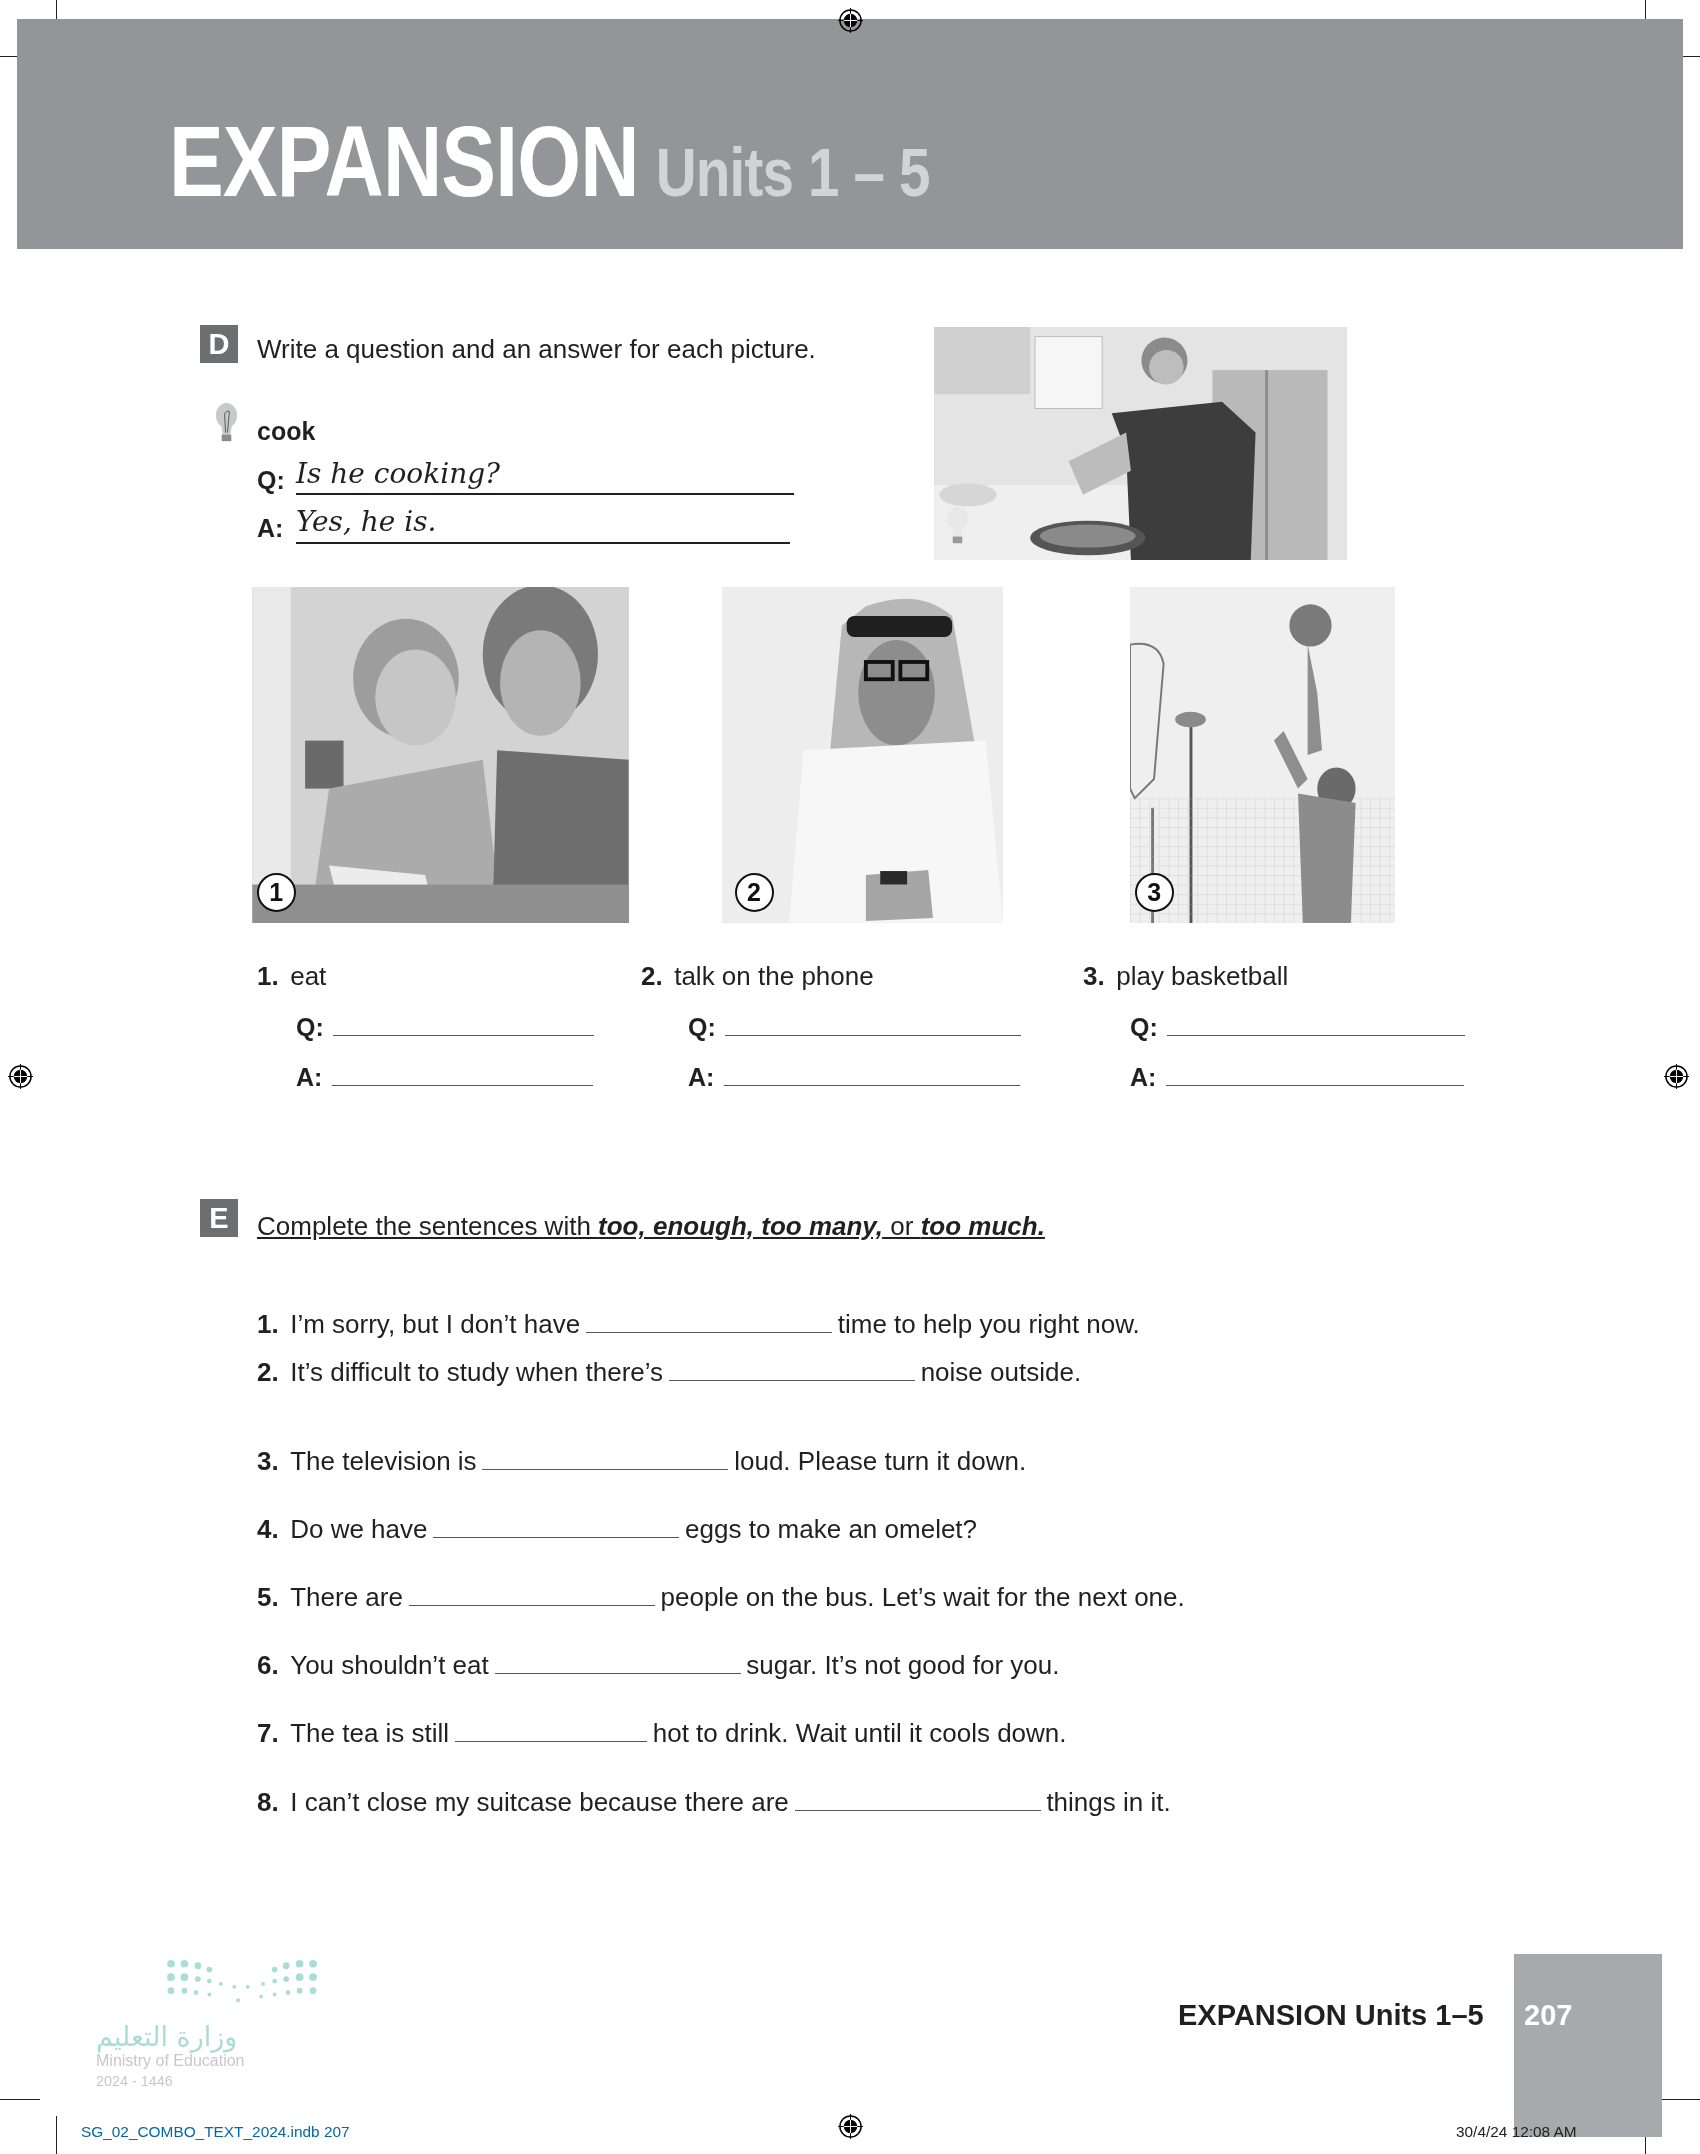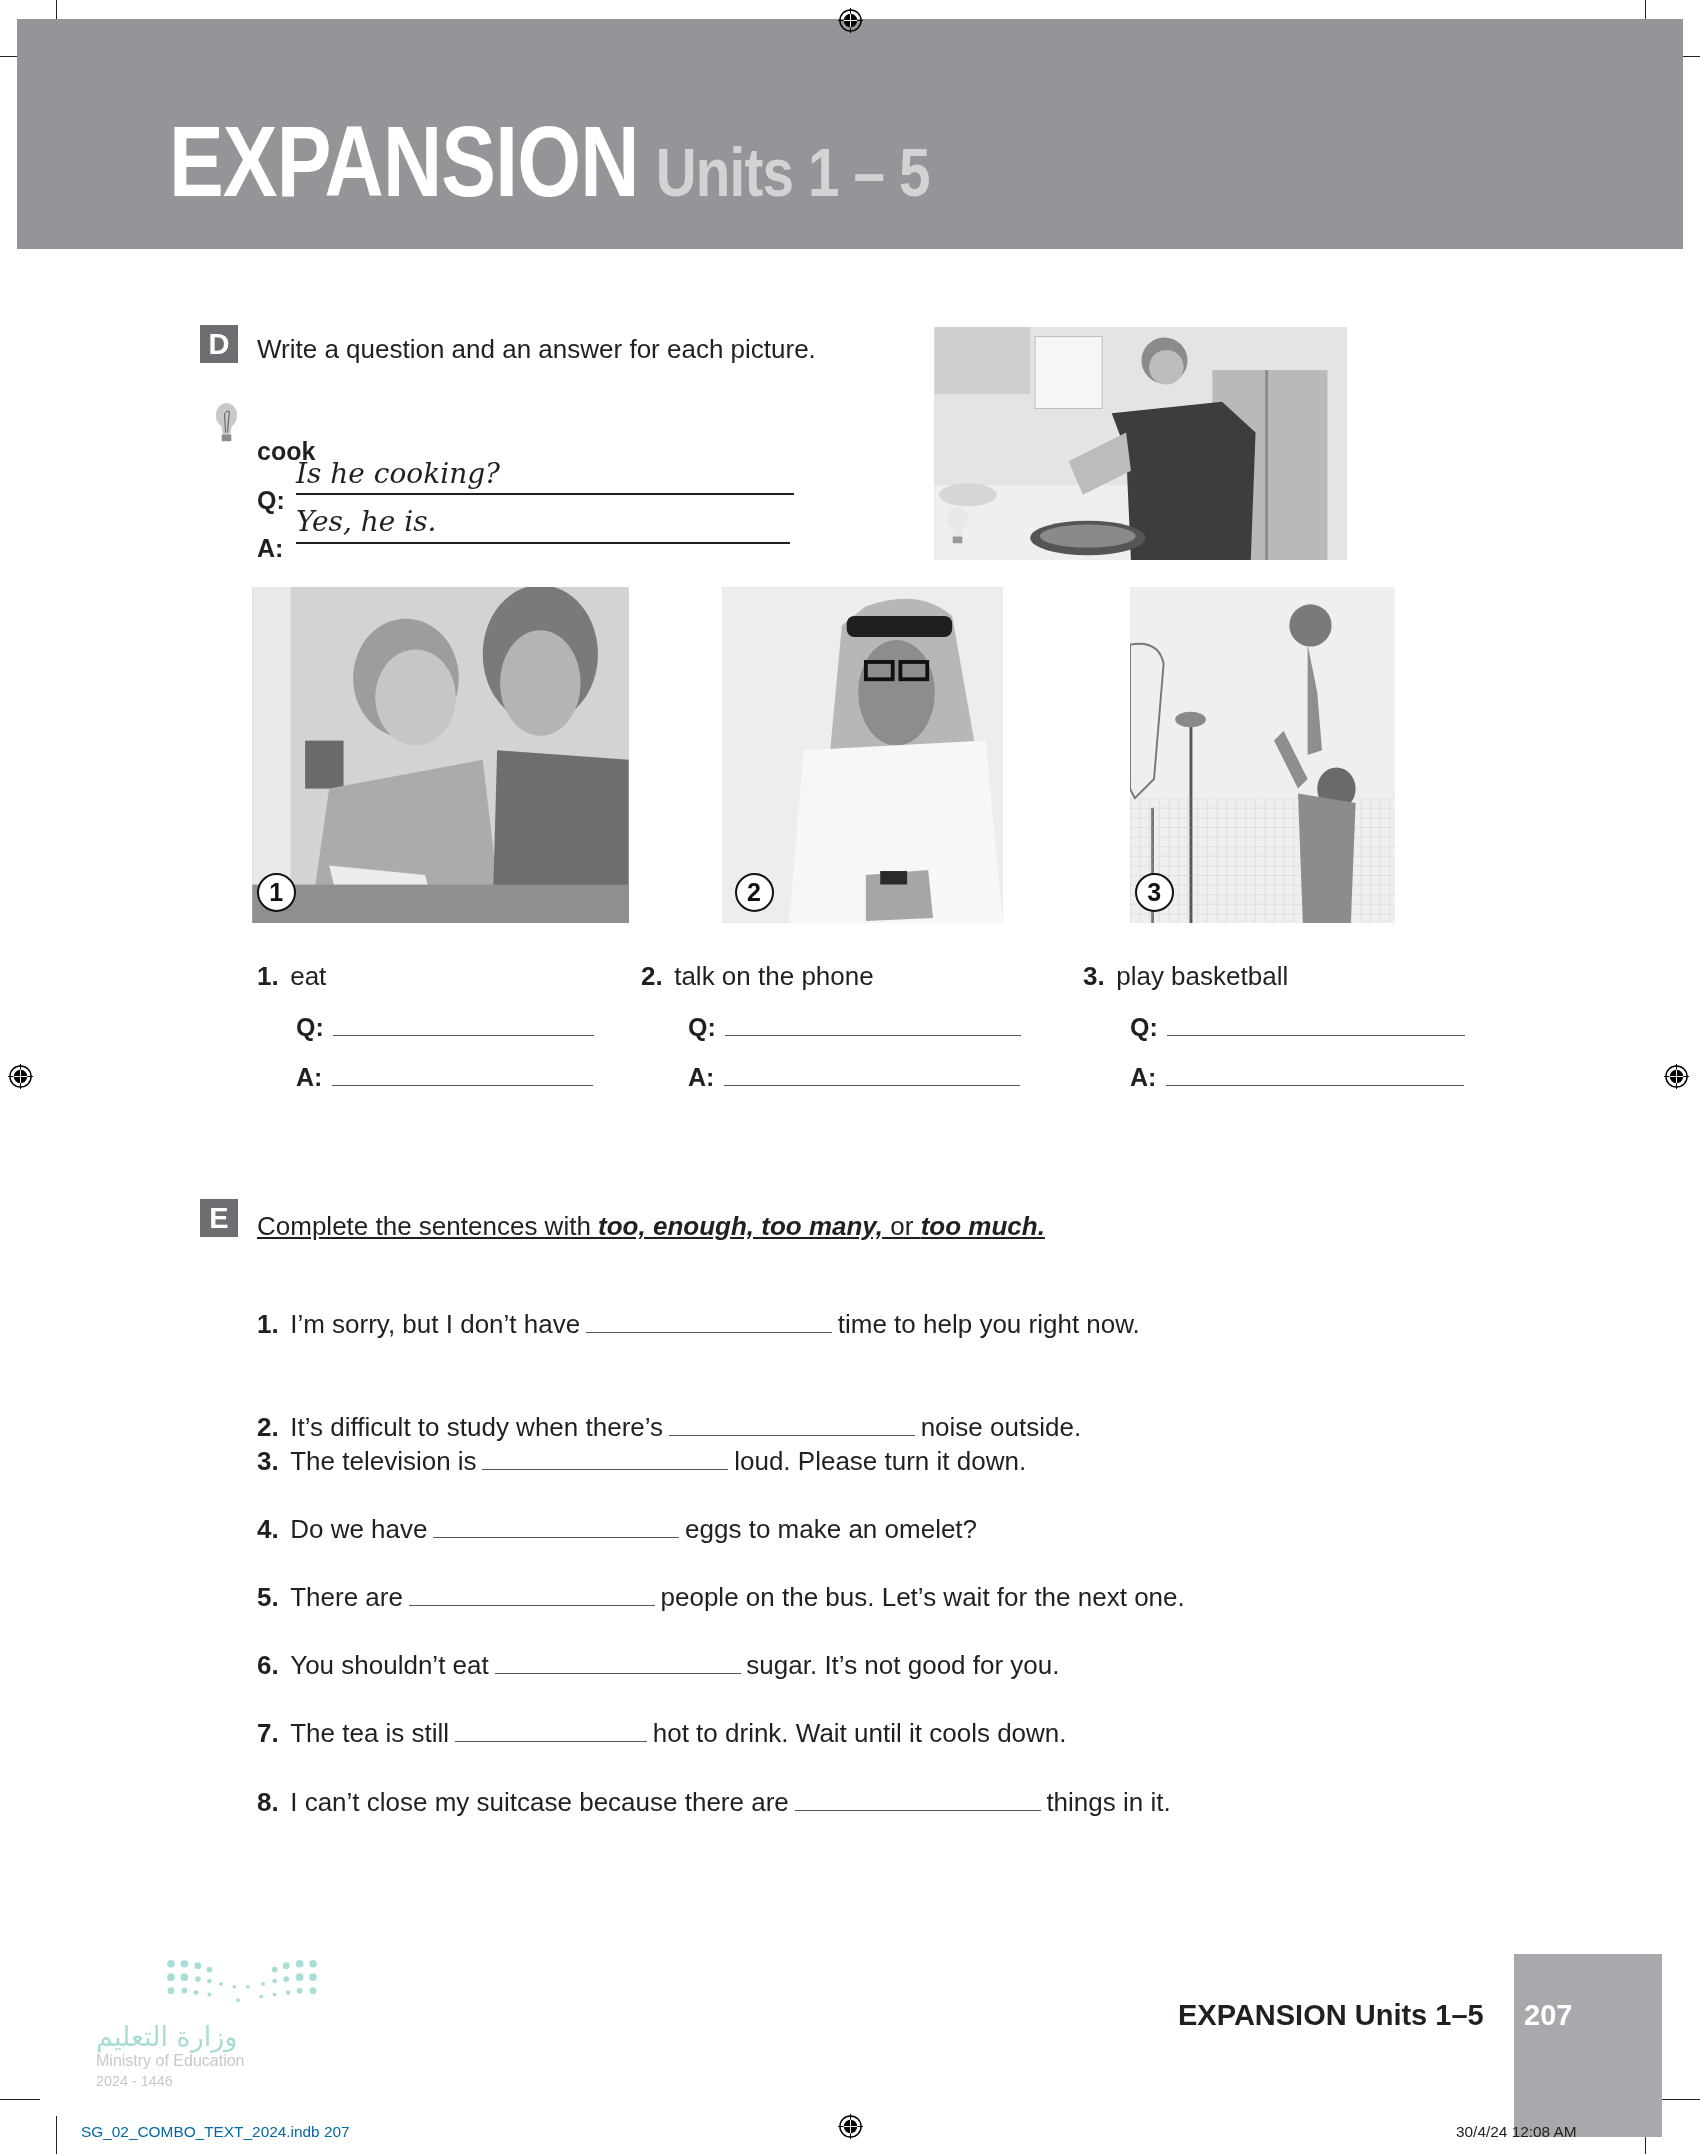--- a/index.html
+++ b/index.html
@@ -35,21 +35,21 @@
   
   .badge {
     position: absolute; width: 38px; height: 38px; background: #6d6e71;
     color: #fff; font-weight: bold; font-size: 29px; line-height: 38px; text-align: center;
   }
   .instr { position: absolute; font-size: 26px; color: #231f20; white-space: nowrap; }
   .instr b { font-style: italic; font-weight: bold; }
 
   .bulb { position: absolute; }
 
-  .label-bold { position: absolute; font-weight: bold; font-size: 25px; white-space: nowrap; margin-top: 20px; }
+  .label-bold { position: absolute; font-weight: bold; font-size: 25px; white-space: nowrap; }
   .script {
     font-family: "DejaVu Serif", serif; font-style: italic; font-size: 28px;
     position: absolute; white-space: nowrap;
   }
   .uline { position: absolute; height: 1.9px; background: #231f20; }
 
   .photo { position: absolute; overflow: hidden; background: #d8d8d8; }
   .num-circle {
     position: absolute; width: 35px; height: 35px; border-radius: 50%;
     background: #fff; border: 2.9px solid #111; font-weight: bold; font-size: 25px;
@@ -233,21 +233,21 @@
 <div class="blank-row" style="left:688px;top:1063px;"><span>A:</span><span class="line" style="width:296px;"></span></div>
 
 <div class="item-head" style="left:1083px;top:961px;"><span class="n">3.</span><span>play basketball</span></div>
 <div class="blank-row" style="left:1130px;top:1013px;"><span>Q:</span><span class="line" style="width:298px;"></span></div>
 <div class="blank-row" style="left:1130px;top:1063px;"><span>A:</span><span class="line" style="width:298px;"></span></div>
 
 <div class="badge" style="left:200px;top:1199px;">E</div>
 <div class="instr" style="left:257px;top:1211px;text-decoration:underline;"><span>Complete the sentences with </span><b>too, enough, too many,</b><span> or </span><b>too much.</b></div>
 
 <div class="sentence" style="left:257px;top:1293px;"><span class="n">1.</span><span>I’m sorry, but I don’t have</span><span class="blank" style="width:246px;"></span><span>time to help you right now.</span></div>
-<div class="sentence" style="left:257px;top:1396px;text-align:center;"><span class="n">2.</span><span>It’s difficult to study when there’s</span><span class="blank" style="width:246px;"></span><span>noise outside.</span></div>
+<div class="sentence" style="left:257px;top:1341px;text-align:center;"><span class="n">2.</span><span>It’s difficult to study when there’s</span><span class="blank" style="width:246px;"></span><span>noise outside.</span></div>
 <div class="sentence" style="left:257px;top:1430px;"><span class="n">3.</span><span>The television is</span><span class="blank" style="width:246px;"></span><span>loud. Please turn it down.</span></div>
 <div class="sentence" style="left:257px;top:1498px;"><span class="n">4.</span><span>Do we have</span><span class="blank" style="width:246px;"></span><span>eggs to make an omelet?</span></div>
 <div class="sentence" style="left:257px;top:1566px;"><span class="n">5.</span><span>There are</span><span class="blank" style="width:246px;"></span><span>people on the bus. Let’s wait for the next one.</span></div>
 <div class="sentence" style="left:257px;top:1634px;"><span class="n">6.</span><span>You shouldn’t eat</span><span class="blank" style="width:246px;"></span><span>sugar. It’s not good for you.</span></div>
 <div class="sentence" style="left:257px;top:1702px;"><span class="n">7.</span><span>The tea is still</span><span class="blank" style="width:192px;"></span><span>hot to drink. Wait until it cools down.</span></div>
 <div class="sentence" style="left:257px;top:1771px;"><span class="n">8.</span><span>I can’t close my suitcase because there are</span><span class="blank" style="width:246px;"></span><span>things in it.</span></div>
 
 <svg class="moe-logo" style="left:165px;top:1958px;width:154px;height:48px;" viewBox="0 0 160 50">
   <g fill="#a9ded8">
     <circle cx="6" cy="6" r="4"></circle>

